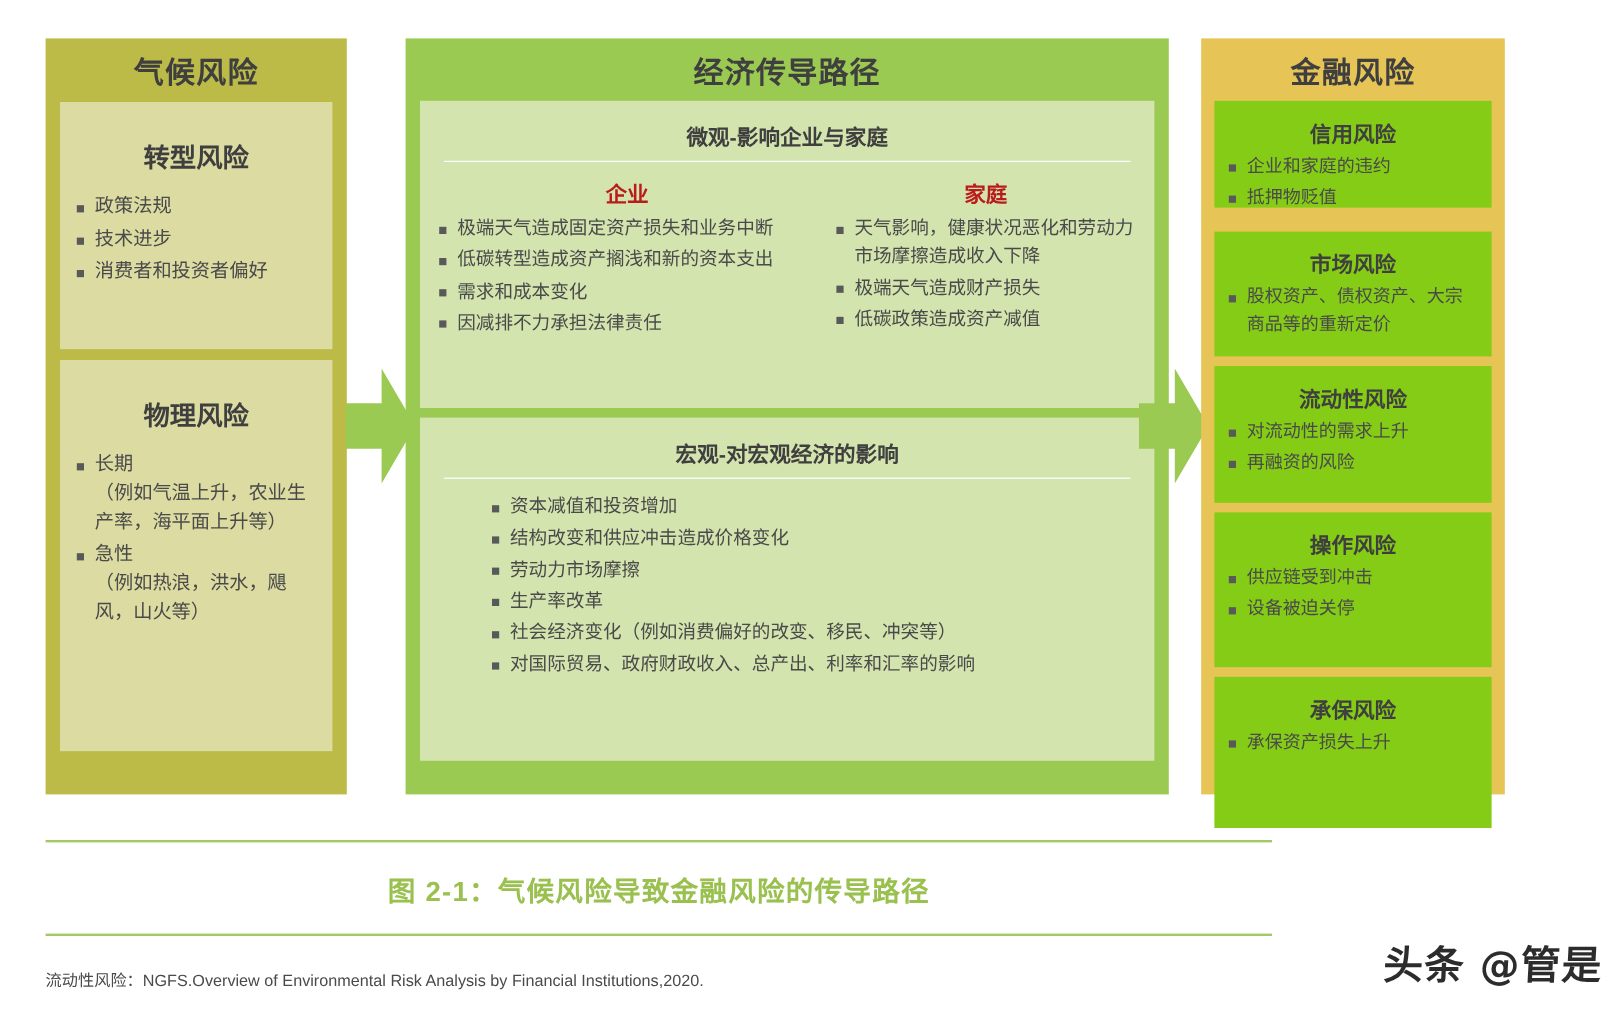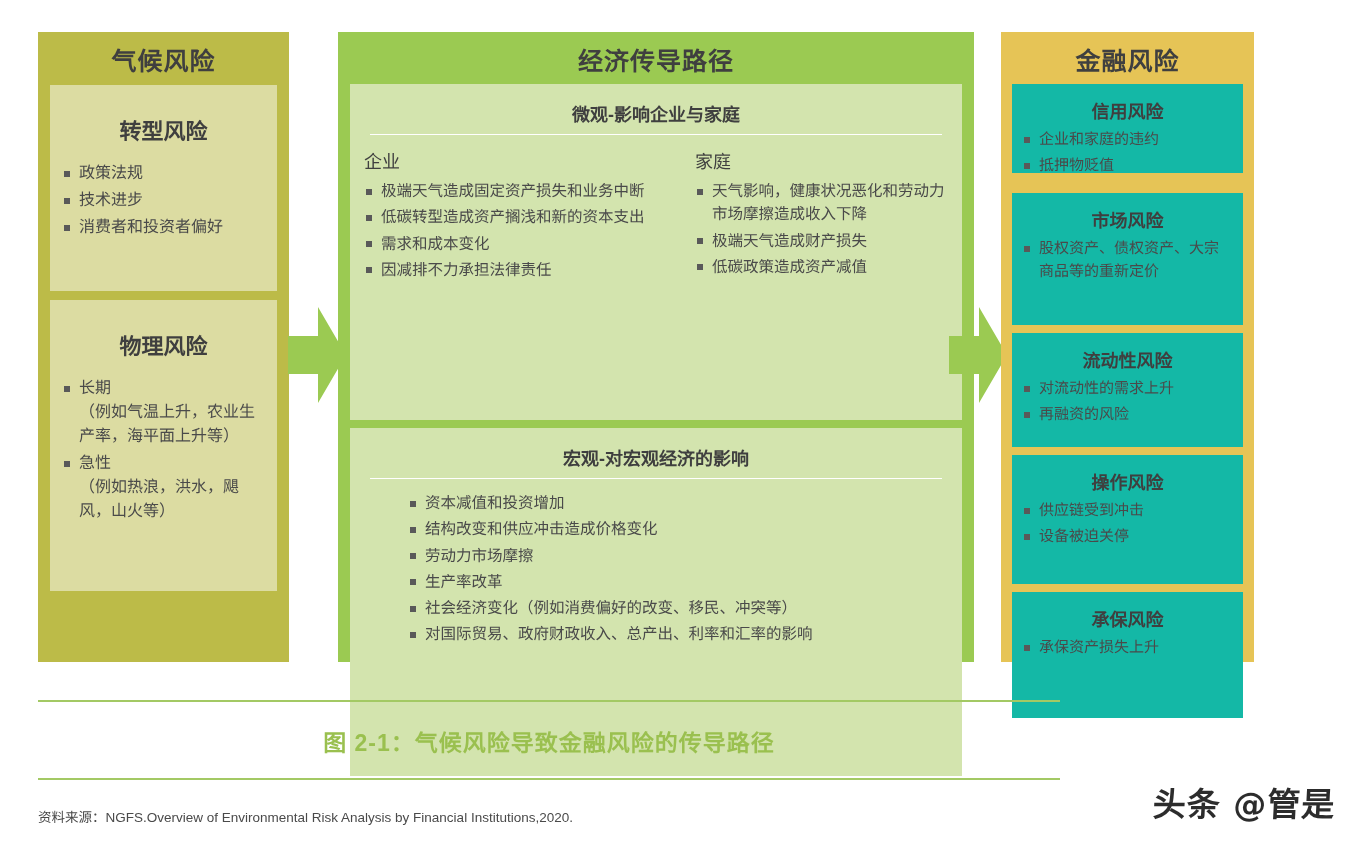--- a/index.html
+++ b/index.html
@@ -40,81 +40,81 @@
     left:0; width:251px;
     background:#bcbb48;
   }
   #col-climate .card{
     background:#dcdca2;
     margin:9px 12px 0 12px;
     box-sizing:border-box;
     padding:14px 12px 10px 12px;
   }
   #col-climate .card.transition{height:206px;}
-  #col-climate .card.physical{height:291px;}
+  #col-climate .card.physical{height:326px;}
   #col-climate .card-title{
     text-align:center;
     font-size:22px;
     font-weight:700;
     color:#3f3f3f;
     margin:14px 0 16px 0;
   }
 
   
   #col-path{
     left:300px; width:636px;
     background:#9bca52;
   }
   #col-path .panel{
     background:#d3e4ae;
     margin:8px 12px 0 12px;
     box-sizing:border-box;
     padding:10px 14px 12px 14px;
   }
-  #col-path .panel.micro{height:336px;}
-  #col-path .panel.macro{height:348px;}
+  #col-path .panel.micro{height:256px;}
+  #col-path .panel.macro{height:286px;}
   .panel-title{
     text-align:center;
     font-size:18px;
     font-weight:700;
     color:#3f3f3f;
     margin:6px 0 8px 0;
   }
   .panel-rule{
     height:1px;
     background:#ffffff;
     margin:0 6px 12px 6px;
   }
   .two-col{
     display:flex;
     gap:14px;
   }
   .sub-col{flex:1;min-width:0;}
   .sub-col.biz{flex:0 0 317px;}
   .sub-col-title{
-    text-align:left;
+    text-align:center;
     font-size:18px;
-    font-weight:400;
-    color:#404040;
+    font-weight:700;
+    color:#b91c1c;
     margin:0 0 6px 0;
   }
 
   
   #col-fin{
     left:963px; width:253px;
     background:#e6c456;
   }
   #col-fin .card{
-    background:#14b8a6;
+    background:#84cc16;
     margin:8px 11px 0 11px;
     box-sizing:border-box;
     padding:9px 10px 2px 10px;
   }
   #col-fin .card.c0{height:89px;}
-  #col-fin .card.c1{height:132px;margin-top:20px;}
+  #col-fin .card.c1{height:104px;margin-top:20px;}
   #col-fin .card.c2{height:114px;}
   #col-fin .card.c3{height:129px;}
   #col-fin .card.c4{height:126px;}
   #col-fin .card-title{
     text-align:center;
     font-size:18px;
     font-weight:700;
     color:#3f3f3f;
     margin:4px 0 5px 0;
   }
@@ -327,16 +327,16 @@
 
 </div>
 
 <div id="caption-block">
   <div class="cap-rule"></div>
   <div id="caption-text">图 2-1：气候风险导致金融风险的传导路径</div>
   <div class="cap-rule"></div>
 </div>
 
 <div id="source-line">
-  <span class="src-label">资料来源：</span><span class="src-ref">NGFS.Overview of Environmental Risk Analysis by Financial Institutions,2020.</span>
+  <span class="src-label">流动性风险：</span><span class="src-ref">NGFS.Overview of Environmental Risk Analysis by Financial Institutions,2020.</span>
 </div>
 
 <div id="watermark">头条 @管是</div>
 
 </body></html>

